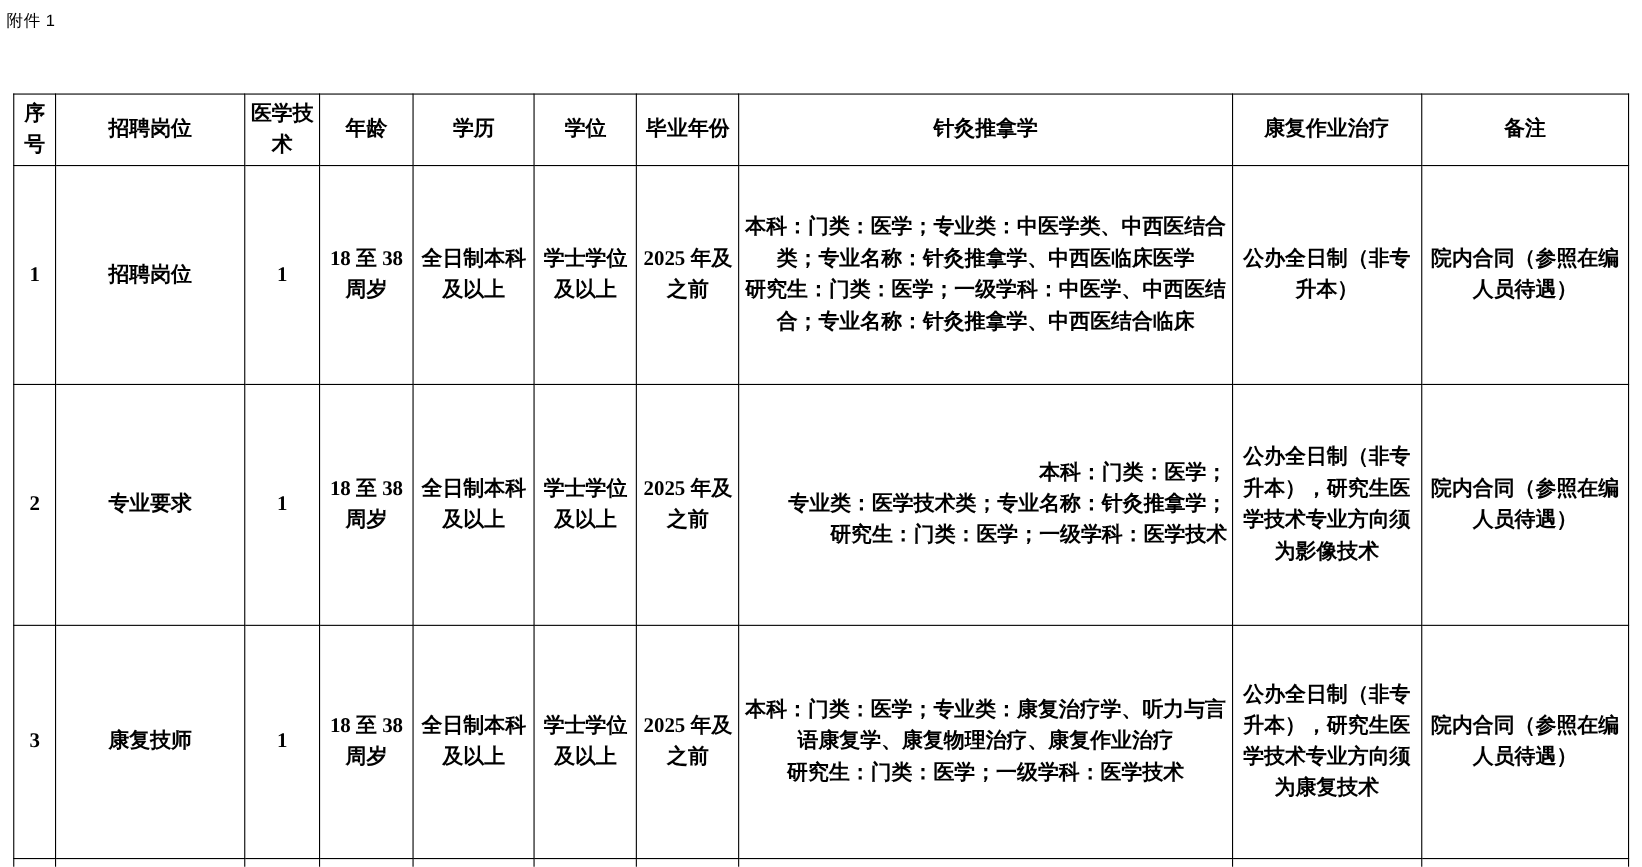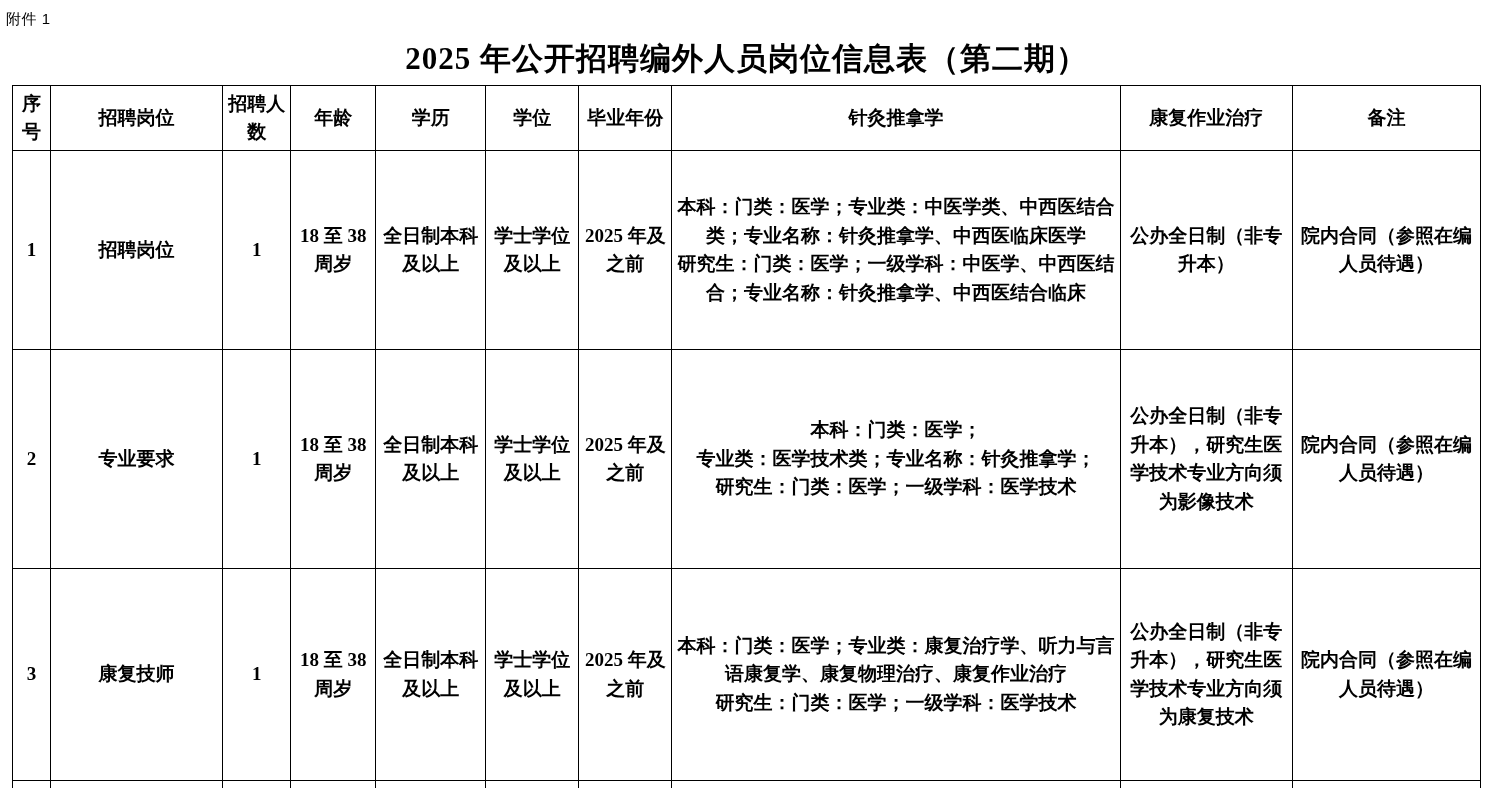--- a/index.html
+++ b/index.html
@@ -74,58 +74,57 @@
   .col-remark { width: 188px; }
 
   td.major {
     text-align: left;
     padding-left: 10px;
     padding-right: 10px;
     font-size: 18.5px;
     line-height: 1.58;
   }
   td.major.centered {
-    text-align: center;
+    text-align: right;
   }
   td.narrow-text {
     font-size: 19px;
     line-height: 1.45;
   }
   .row1 td { height: 192px; font-family: Liberation Serif, serif; }
   .row2 td { height: 212px; }
   .row3 td { height: 205px; }
   .empty-row td { height: 36px; }
 </style>
 </head>
 <body>
 
 <div class="page">
 
   <div class="attachment-label">附件 1</div>
 
-  <div class="doc-title">2025 年公开招聘编外人员岗位信息表（第二期）</div>
 
   <table class="jobs">
     <colgroup>
       <col class="col-no">
         <col class="col-post">
         <col class="col-count">
         <col class="col-age">
       <col class="col-edu">
         <col class="col-degree">
         <col class="col-year">
         <col class="col-major">
       <col class="col-other">
         <col class="col-remark">
     </colgroup>
     <thead>
       <tr>
         <th>序号</th>
         <th>招聘岗位</th>
-        <th>招聘人数</th>
+        <th>医学技术</th>
         <th>年龄</th>
         <th>学历</th>
         <th>学位</th>
         <th>毕业年份</th>
         <th>针灸推拿学</th>
         <th>康复作业治疗</th>
         <th>备注</th>
       </tr>
     </thead>
     <tbody>

